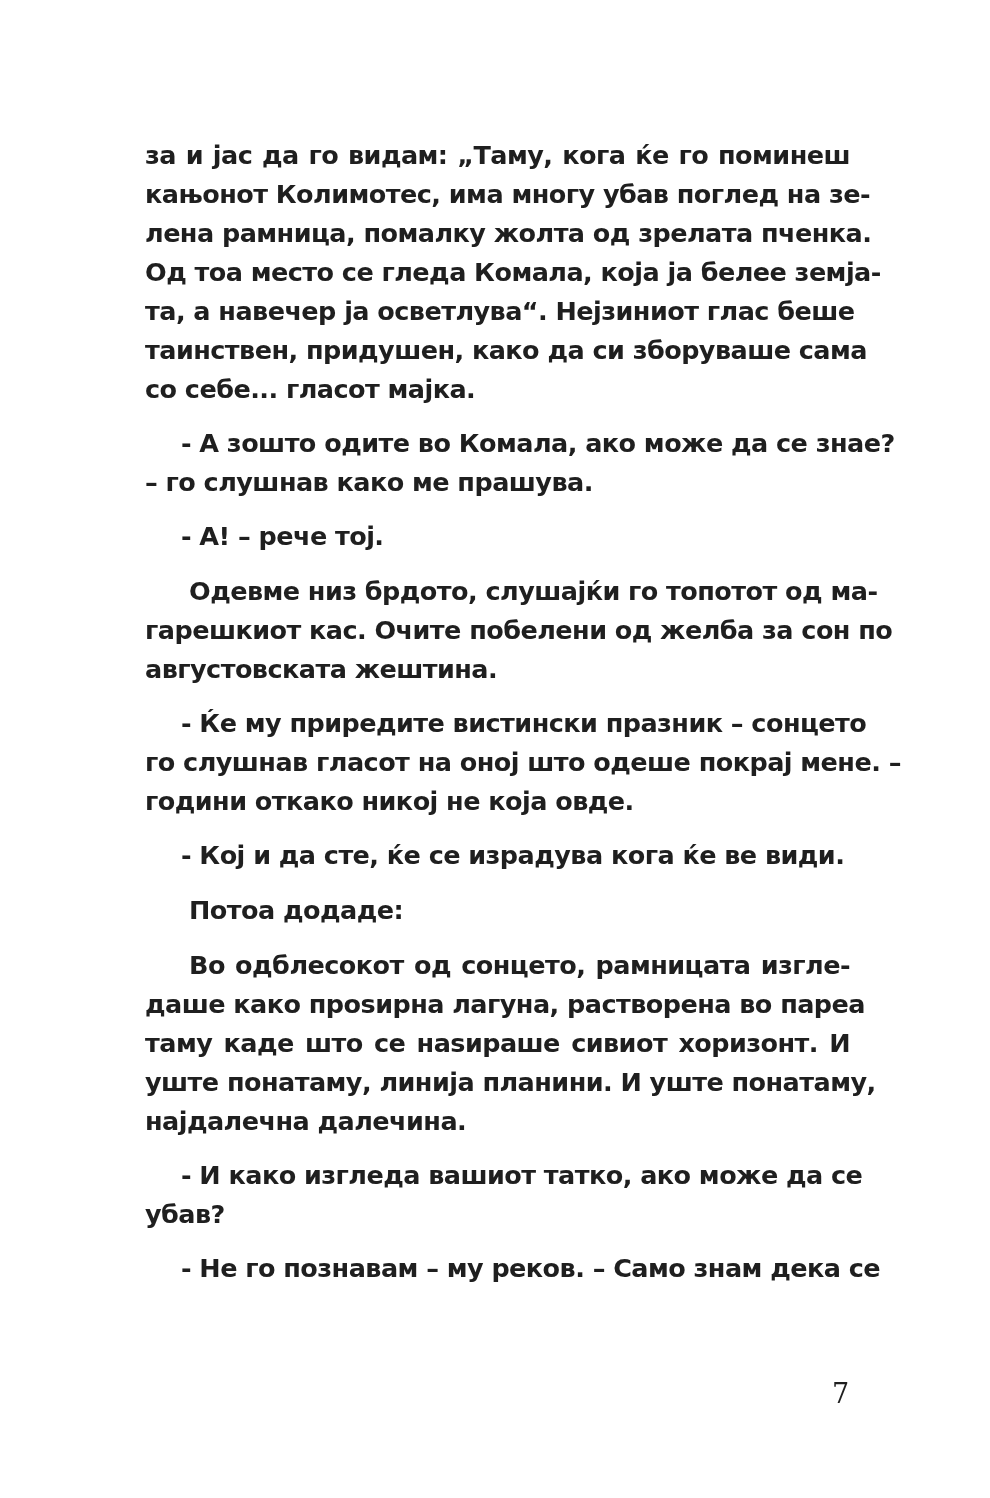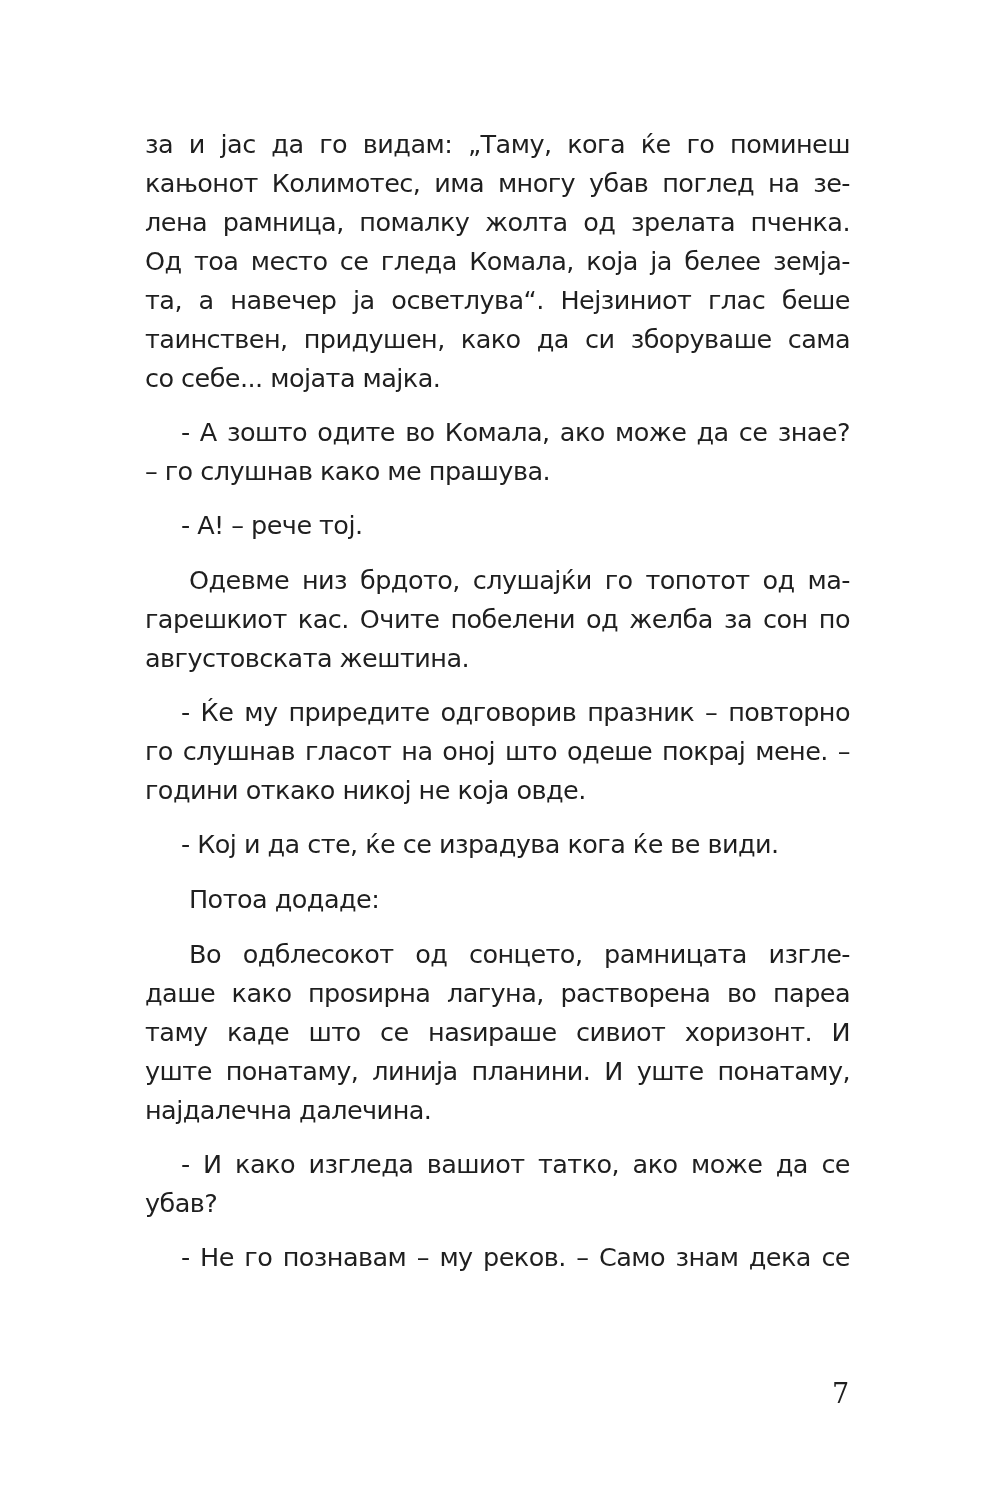--- a/index.html
+++ b/index.html
@@ -19,22 +19,23 @@
     position: absolute;
     left: 0;
     top: 0;
     width: 990px;
     height: 1498px;
     background: #ffffff;
   }
   .text-block {
     position: absolute;
     left: 145px;
-    top: 125px;
+    top: 136px;
     width: 705px;
+    font-weight: bold;
   }
   .para {
     margin: 0 0 15px 0;
   }
   .line {
     display: block;
     font-size: 25.5px;
     line-height: 39px;
     height: 39px;
     white-space: nowrap;
@@ -67,41 +68,41 @@
 <div class="page">
   <div class="text-block">
 
     <p class="para">
       <span class="line justify">за и јас да го видам: „Таму, кога ќе го поминеш</span>
       <span class="line justify">кањонот Колимотес, има многу убав поглед на зе-</span>
       <span class="line justify">лена рамница, помалку жолта од зрелата пченка.</span>
       <span class="line justify">Од тоа место се гледа Комала, која ја белее земја-</span>
       <span class="line justify">та, а навечер ја осветлува“. Нејзиниот глас беше</span>
       <span class="line justify">таинствен, придушен, како да си зборуваше сама</span>
-      <span class="line">со себе... мојата мајка.</span>
+      <span class="line">со себе... гласот мајка.</span>
     </p>
 
     <p class="para">
       <span class="line justify indent">- А зошто одите во Комала, ако може да се знае?</span>
       <span class="line">– го слушнав како ме прашува.</span>
     </p>
 
 
     <p class="para">
       <span class="line indent">- А! – рече тој.</span>
     </p>
 
     <p class="para">
       <span class="line justify indent-wide">Одевме низ брдото, слушајќи го топотот од ма-</span>
       <span class="line justify">гарешкиот кас. Очите побелени од желба за сон по</span>
       <span class="line">августовската жештина.</span>
     </p>
 
     <p class="para">
-      <span class="line justify indent">- Ќе му приредите одговорив празник – повторно</span>
+      <span class="line justify indent">- Ќе му приредите вистински празник – сонцето</span>
       <span class="line justify">го слушнав гласот на оној што одеше покрај мене. –</span>
       <span class="line">години откако никој не која овде.</span>
     </p>
 
     <p class="para">
       <span class="line indent">- Кој и да сте, ќе се израдува кога ќе ве види.</span>
     </p>
 
     <p class="para">
       <span class="line indent-wide">Потоа додаде:</span>

